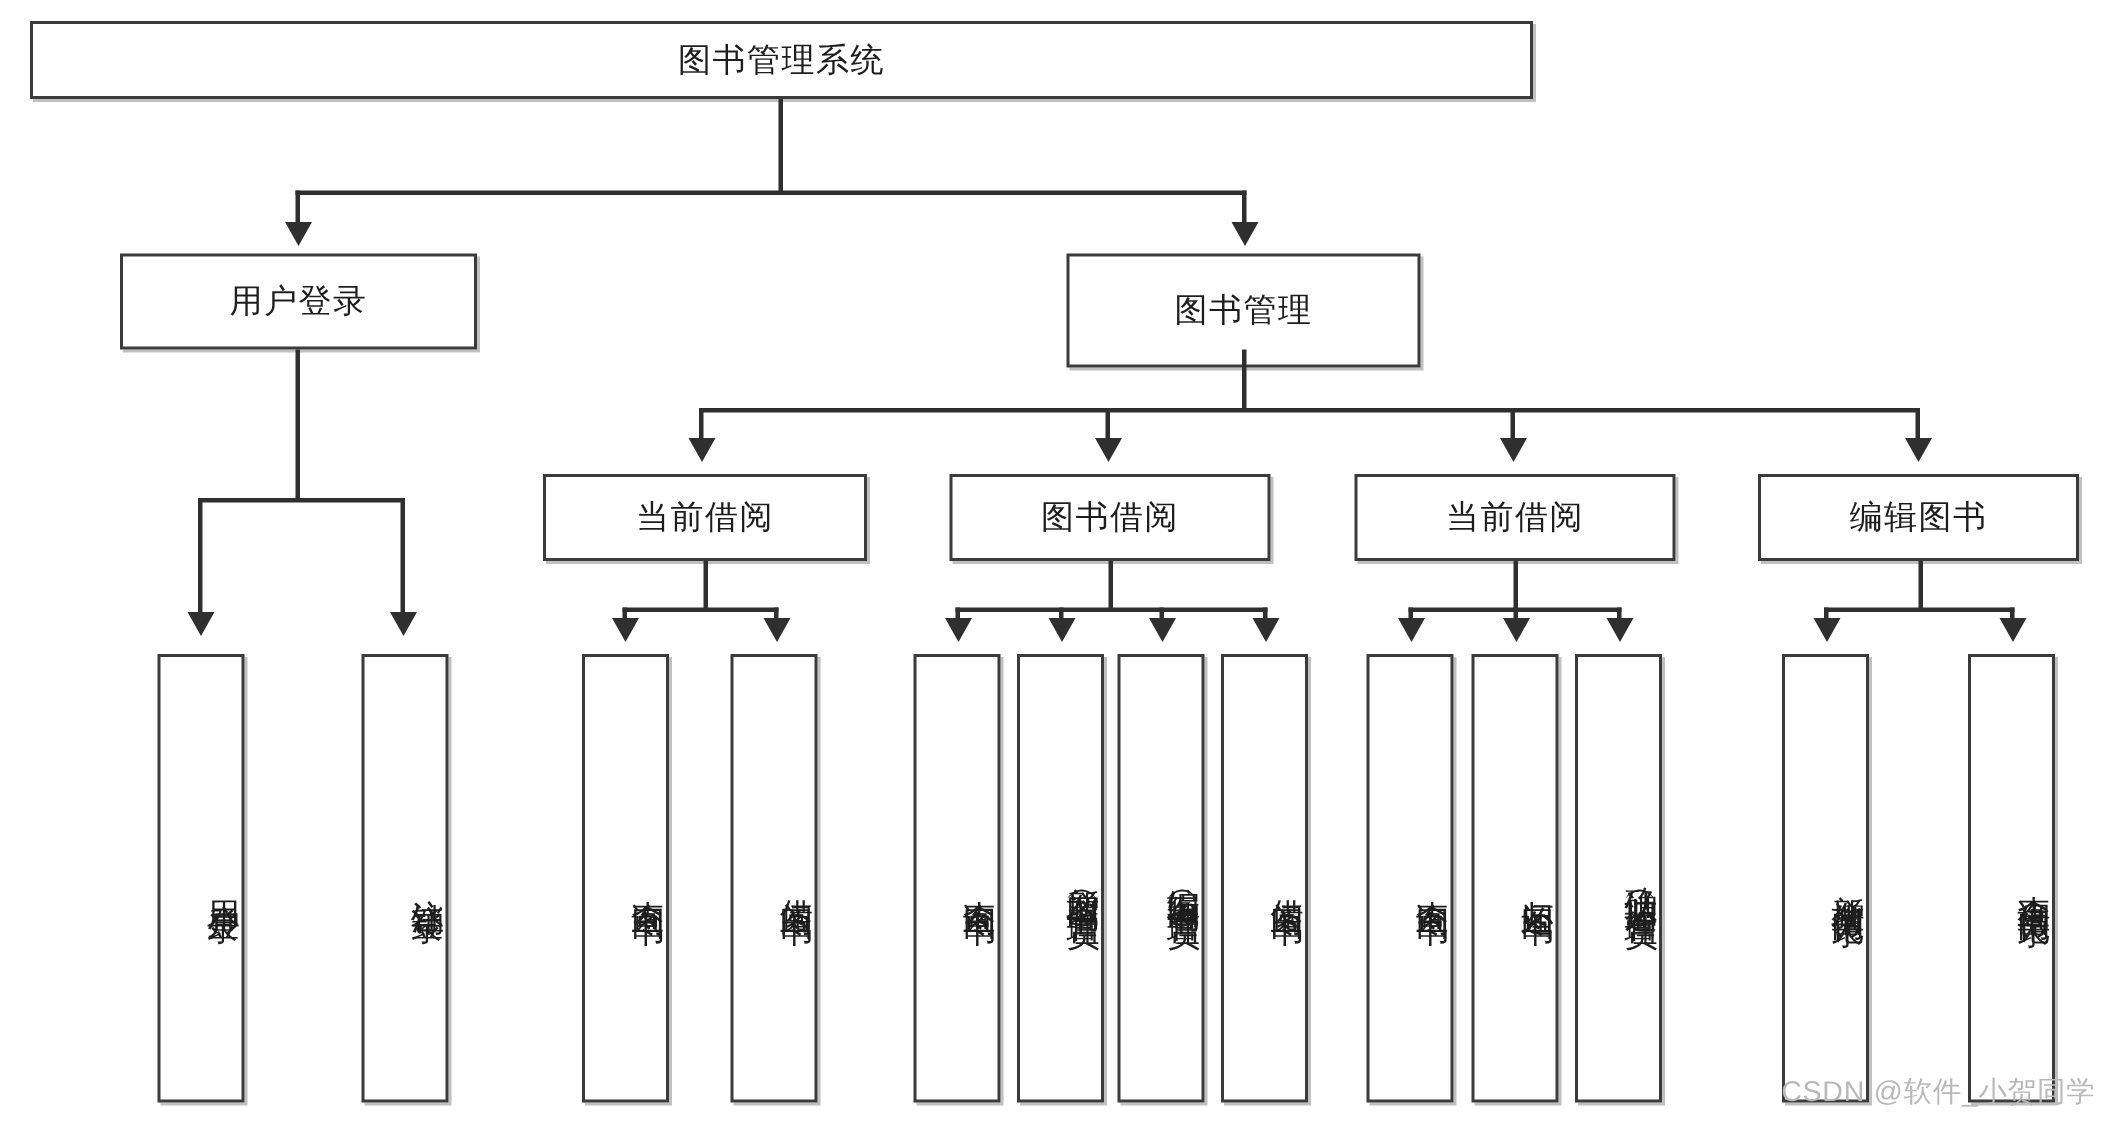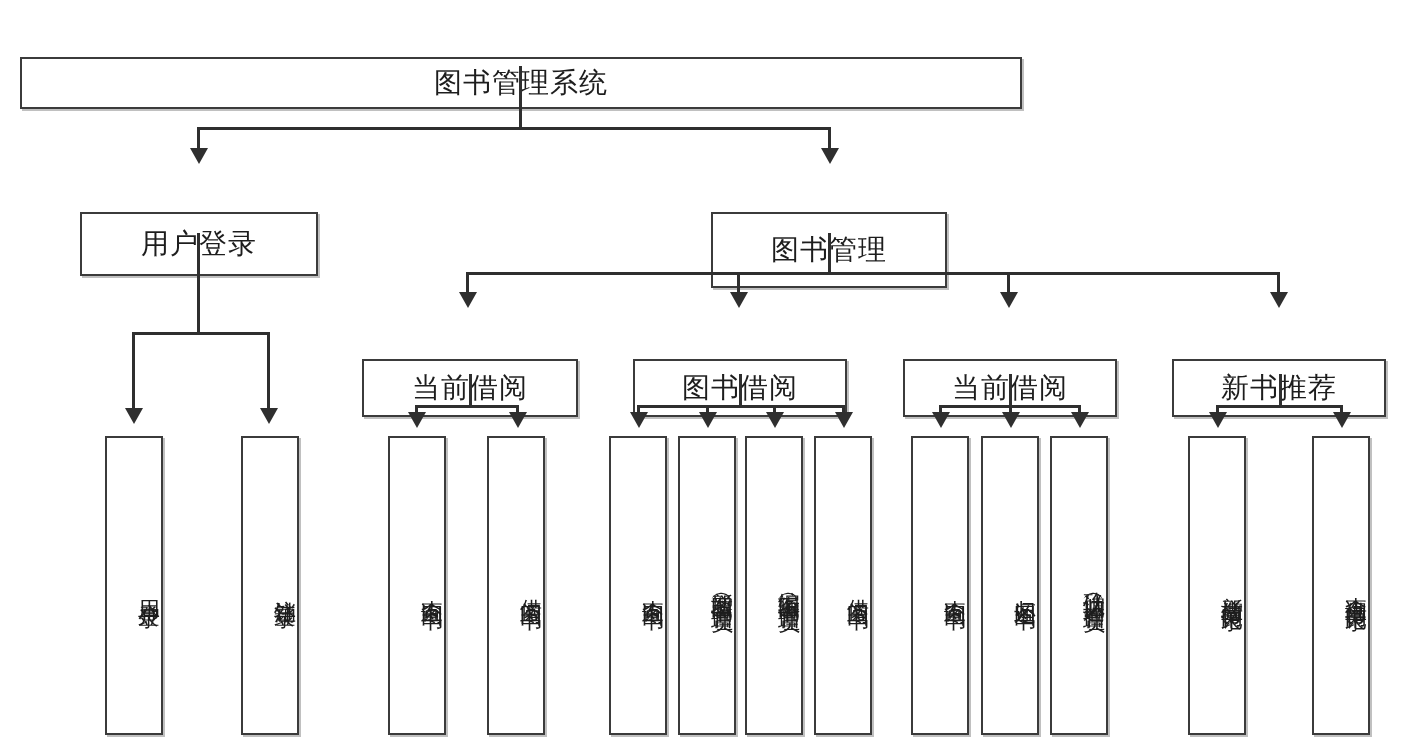--- a/index.html
+++ b/index.html
@@ -23,24 +23,23 @@
     box-sizing: border-box;
     background: #ffffff;
     border: 2.5px solid #3b3b3b;
     box-shadow: 2px 2px 0 0 rgba(140,140,140,0.55);
     display: flex;
     align-items: center;
     justify-content: center;
     color: #1d1d1d;
   }
   .node.horiz {
-    font-size: 28px;
+    font-size: 22px;
     line-height: 1.1;
     letter-spacing: 1px;
-    margin-top: 43px;
   }
   .node.vert {
     writing-mode: vertical-rl;
     text-orientation: upright;
     font-size: 22px;
     letter-spacing: 3px;
     line-height: 1.05;
     align-items: flex-start;
     justify-content: center;
     padding-top: 4px;
@@ -133,21 +132,21 @@
   <div class="node horiz" style="left:362px; top:316px; width:216px; height:58px;">
     <span>当前借阅</span>
   </div>
   <div class="node horiz" style="left:903px; top:316px; width:214px; height:58px;">
     <span>当前借阅</span>
   </div>
   <div class="node horiz" style="left:633px; top:316px; width:214px; height:58px;">
     <span>图书借阅</span>
   </div>
   <div class="node horiz" style="left:1172px; top:316px; width:214px; height:58px;">
-    <span>新书推荐</span>
+    <span>编辑图书</span>
   </div>
 
   <div class="vline" style="left:469px; top:374px; width:3px; height:32px;"></div>
   <div class="hline" style="left:415px; top:405px; width:104px; height:3px;"></div>
   <div class="vline" style="left:415px; top:405px; width:3px; height:9px;"></div>
   <div class="arrow" style="left:408px; top:412px;"></div>
   <div class="vline" style="left:516px; top:405px; width:3px; height:9px;"></div>
   <div class="arrow" style="left:509px; top:412px;"></div>
 
   <div class="vline" style="left:739px; top:374px; width:3px; height:32px;"></div>
@@ -214,14 +213,15 @@
     <span>确认归还（管理员）</span>
   </div>
 
   <div class="node vert" style="left:1188px; top:436px; width:58px; height:299px;">
     <span>新增借阅记录</span>
   </div>
   <div class="node vert" style="left:1312px; top:436px; width:58px; height:299px;">
     <span>查询借阅记录</span>
   </div>
 
+  <div id="watermark">CSDN @软件_小贺同学</div>
 
 </div>
 
 </body></html>

